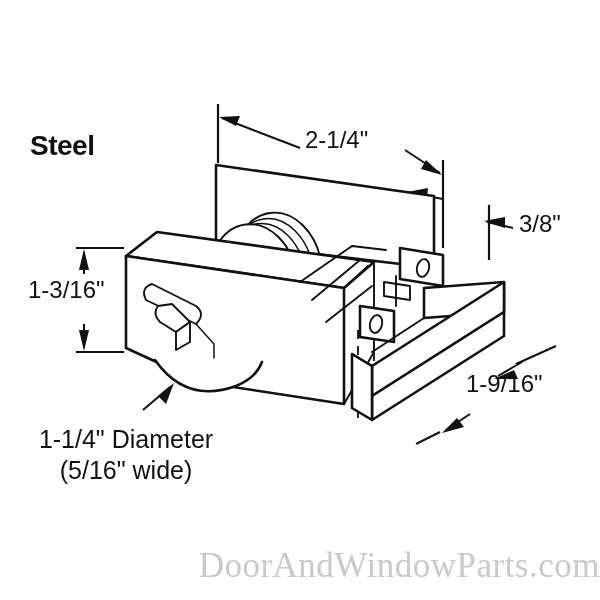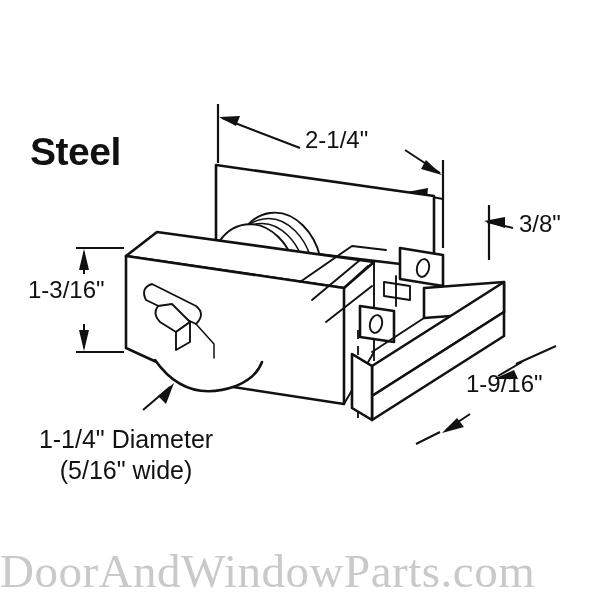--- a/index.html
+++ b/index.html
@@ -84,21 +84,21 @@
   .label {
     position: absolute;
     color: #111111;
     font-family: "Liberation Sans", sans-serif;
     white-space: nowrap;
     line-height: 1.0;
   }
   #material-label {
     left: 30px;
     top: 132px;
-    font-size: 39px;
+    font-size: 28px;
     font-weight: bold;
     letter-spacing: -0.5px;
   }
   #dim-top-label {
     left: 305px;
     top: 128px;
     font-size: 24px;
   }
   #dim-right-top-label {
     left: 519px;
@@ -120,24 +120,24 @@
     top: 424px;
     font-size: 25px;
     line-height: 1.25;
     text-align: center;
     width: 220px;
   }
   #watermark {
     left: 0px;
     top: 548px;
     width: 600px;
-    text-align: left;
+    text-align: right;
     color: #c9c9c9;
     font-family: "Liberation Serif", serif;
-    font-size: 47px;
+    font-size: 35px;
     letter-spacing: 0.5px;
   }
 </style>
 </head>
 <body>
 
 <div id="diagram-root">
 
   <svg class="drawing" viewBox="0 0 600 600" xmlns="http://www.w3.org/2000/svg">
 

